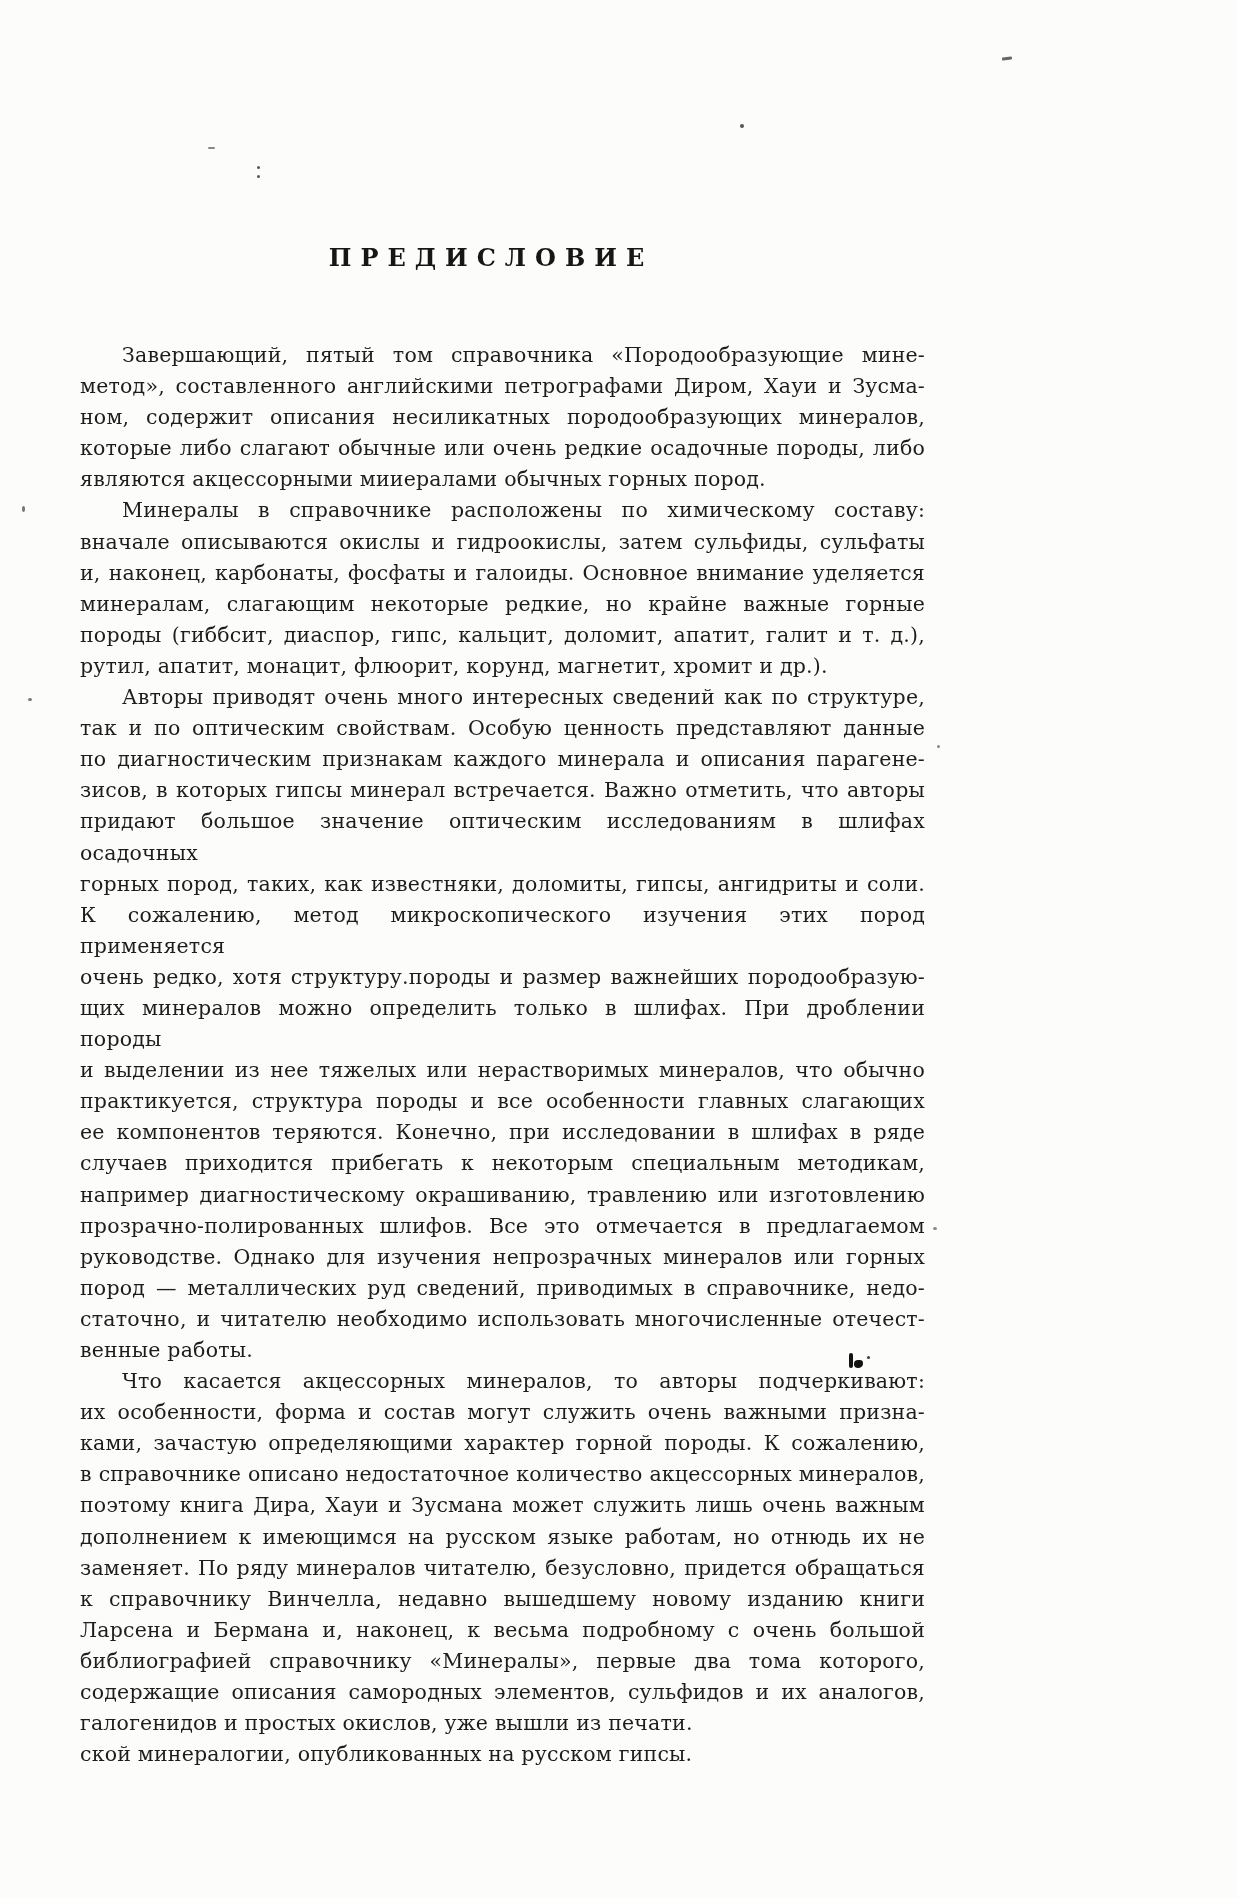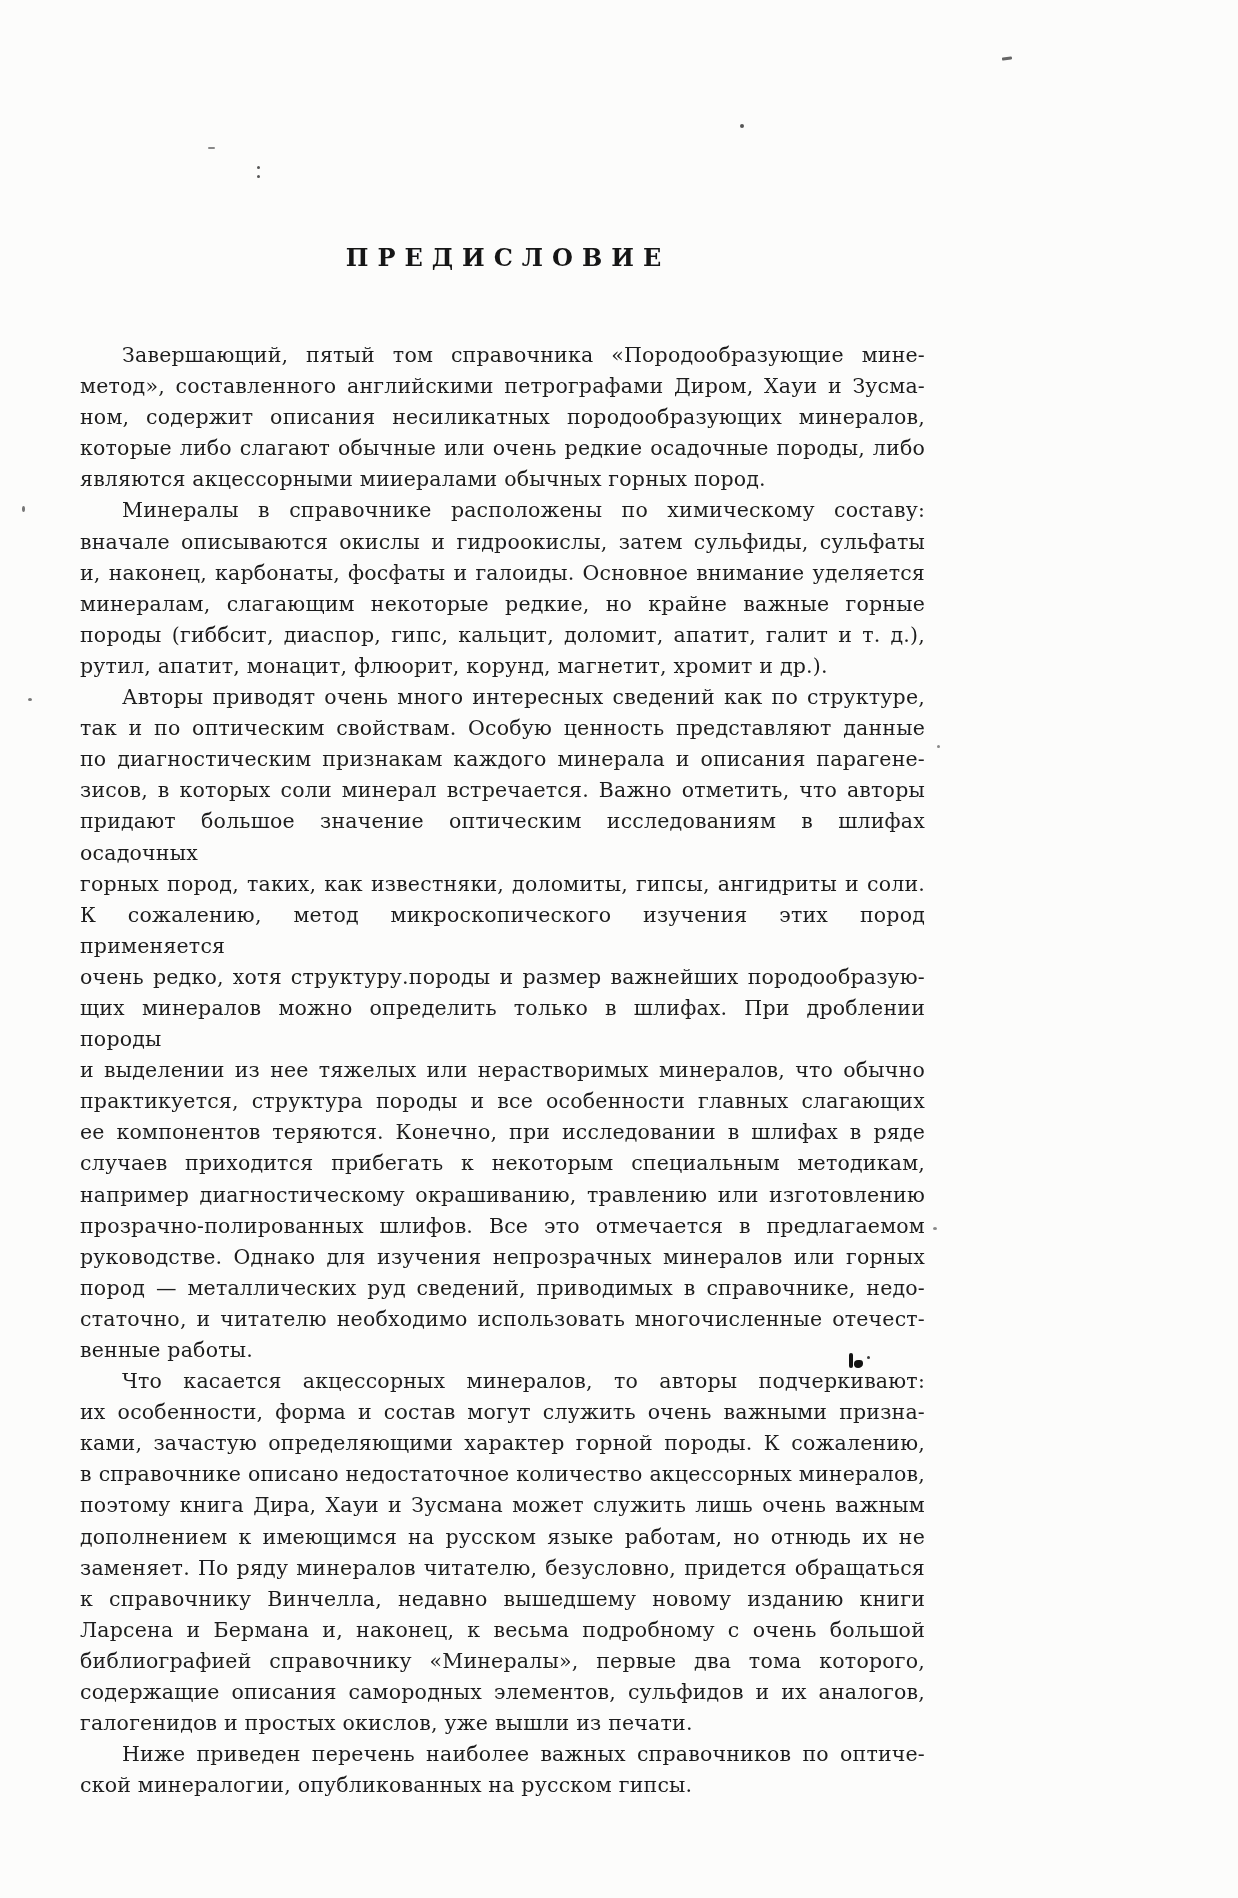--- a/index.html
+++ b/index.html
@@ -10,21 +10,21 @@
     height: 1898px;
     margin: 0 auto;
     background: #fcfcfb;
     overflow: hidden;
     font-family: "DejaVu Serif", serif;
     color: #1d1d1d;
   }
   .page-title {
     position: absolute;
     top: 243px;
-    left: 81px;
+    left: 64px;
     width: 845px;
     margin: 0;
     text-align: center;
     font-size: 24px;
     font-weight: 600;
     letter-spacing: 9px;
     text-indent: 9px; 
     color: #161616;
   }
   .body-text {
@@ -71,21 +71,21 @@
         <div class="line">вначале описываются окислы и гидроокислы, затем сульфиды, сульфаты</div>
         <div class="line">и, наконец, карбонаты, фосфаты и галоиды. Основное внимание уделяется</div>
         <div class="line">минералам, слагающим некоторые редкие, но крайне важные горные</div>
         <div class="line">породы (гиббсит, диаспор, гипс, кальцит, доломит, апатит, галит и т. д.),</div>
         <div class="line last">рутил, апатит, монацит, флюорит, корунд, магнетит, хромит и др.).</div>
       </div>
       <div class="paragraph">
         <div class="line indent">Авторы приводят очень много интересных сведений как по структуре,</div>
         <div class="line">так и по оптическим свойствам. Особую ценность представляют данные</div>
         <div class="line">по диагностическим признакам каждого минерала и описания парагене-</div>
-        <div class="line">зисов, в которых соли минерал встречается. Важно отметить, что авторы</div>
+        <div class="line">зисов, в которых гипсы минерал встречается. Важно отметить, что авторы</div>
         <div class="line">придают большое значение оптическим исследованиям в шлифах осадочных</div>
         <div class="line">горных пород, таких, как известняки, доломиты, гипсы, ангидриты и соли.</div>
         <div class="line">К сожалению, метод микроскопического изучения этих пород применяется</div>
         <div class="line">очень редко, хотя структуру.породы и размер важнейших породообразую-</div>
         <div class="line">щих минералов можно определить только в шлифах. При дроблении породы</div>
         <div class="line">и выделении из нее тяжелых или нерастворимых минералов, что обычно</div>
         <div class="line">практикуется, структура породы и все особенности главных слагающих</div>
         <div class="line">ее компонентов теряются. Конечно, при исследовании в шлифах в ряде</div>
         <div class="line">случаев приходится прибегать к некоторым специальным методикам,</div>
         <div class="line">например диагностическому окрашиванию, травлению или изготовлению</div>
@@ -103,21 +103,20 @@
         <div class="line">поэтому книга Дира, Хауи и Зусмана может служить лишь очень важным</div>
         <div class="line">дополнением к имеющимся на русском языке работам, но отнюдь их не</div>
         <div class="line">заменяет. По ряду минералов читателю, безусловно, придется обращаться</div>
         <div class="line">к справочнику Винчелла, недавно вышедшему новому изданию книги</div>
         <div class="line">Ларсена и Бермана и, наконец, к весьма подробному с очень большой</div>
         <div class="line">библиографией справочнику «Минералы», первые два тома которого,</div>
         <div class="line">содержащие описания самородных элементов, сульфидов и их аналогов,</div>
         <div class="line last">галогенидов и простых окислов, уже вышли из печати.</div>
       </div>
       <div class="paragraph">
-        <div class="line indent">Ниже приведен перечень наиболее важных справочников по оптиче-</div>
         <div class="line last">ской минералогии, опубликованных на русском гипсы.</div>
       </div>
     </div>
 
   <div class="dash" style="left:1002px; top:57px; width:10px; height:3px; transform:rotate(-8deg);"></div>
   <div class="speck" style="left:740px; top:124px; width:4px; height:4px;"></div>
   <div class="dash" style="left:208px; top:147px; width:7px; height:2px; background:#888;"></div>
   <div class="speck" style="left:257px; top:166px; width:3px; height:3px;"></div>
   <div class="speck" style="left:257px; top:175px; width:3px; height:3px;"></div>
   <div class="speck" style="left:22px;  top:506px; width:3px; height:6px; background:#777;"></div>

